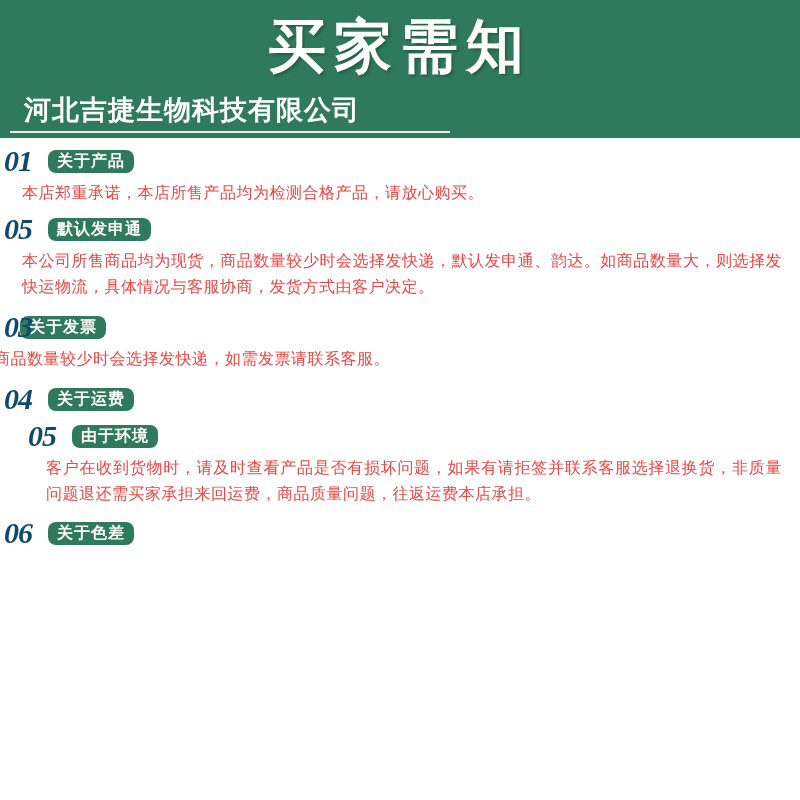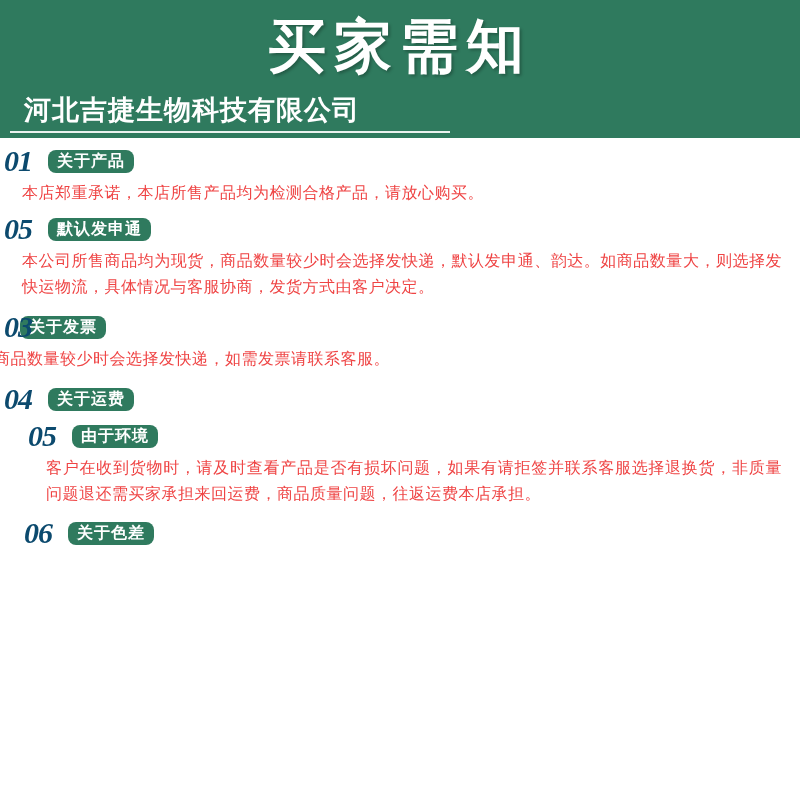--- a/index.html
+++ b/index.html
@@ -110,21 +110,21 @@
     padding-right: 18px;
     font-family: Liberation Sans, sans-serif;
   }
 
   
   .s1 { margin-top: 14px; }
   .s2 { margin-top: 12px; }
   .s3 { margin-top: 16px; padding-left: 20px; }
   .s4 { margin-top: 16px; }
   .s5 { margin-top: 14px; margin-left: 24px; }
-  .s6 { margin-top: 16px; margin-left: 20px; }
+  .s6 { margin-top: 16px; }
 </style>
 </head>
 <body>
 
 <div class="page">
 
   <div class="header">
     <div class="header-title">买家需知</div>
     <div class="header-company">河北吉捷生物科技有限公司</div>
     <div class="header-underline"></div>

